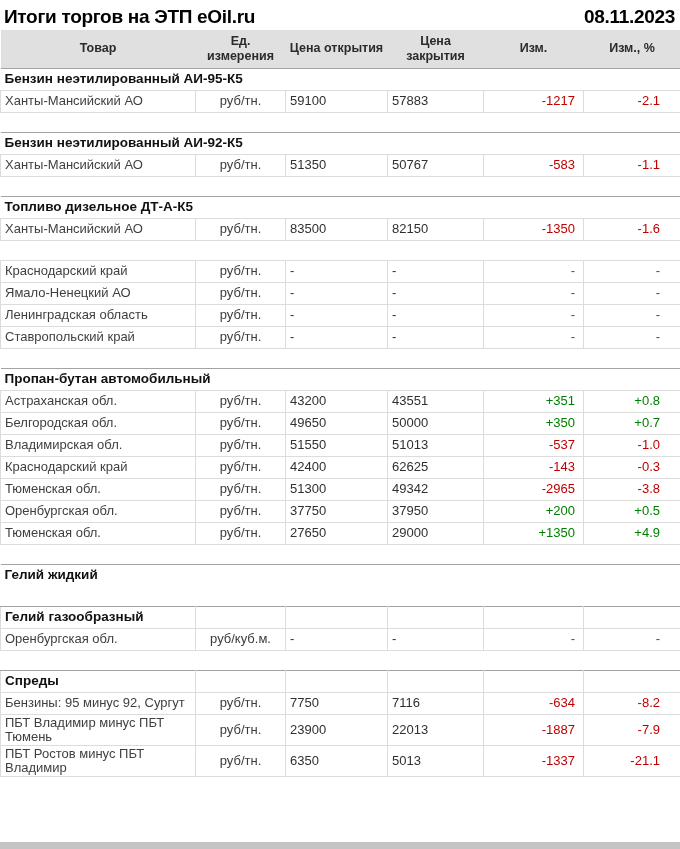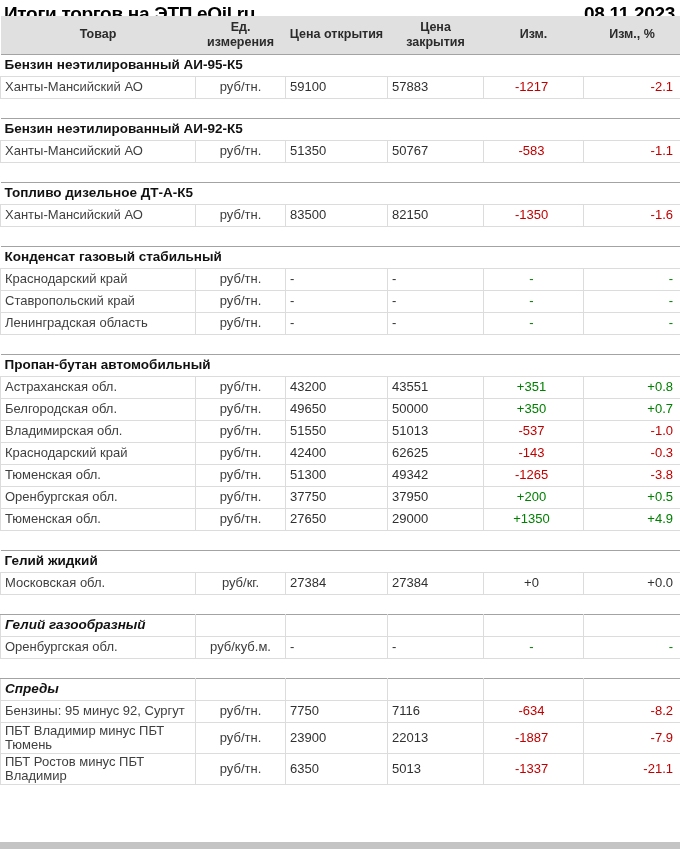--- a/index.html
+++ b/index.html
@@ -4,22 +4,22 @@
 <style>
   * { box-sizing: border-box; }
   html, body { margin: 0; padding: 0; }
   body {
     width: 680px; height: 849px; overflow: hidden;
     background: #ffffff;
     font-family: "Liberation Sans", sans-serif;
     display: flex; flex-direction: column;
   }
   .titlebar {
-    display: flex; justify-content: space-between; align-items: flex-start;
-    height: 16px; padding: 3px 5px 0 4px;
+    display: flex; justify-content: space-between; align-items: center;
+    height: 30px; padding: 3px 5px 0 4px;
   }
   .title, .date {
     font-size: 19px; font-weight: bold; color: #000;
     letter-spacing: -0.3px; white-space: nowrap;
   }
   table.grid {
     border-collapse: collapse; table-layout: fixed;
     width: 680px;
   }
   thead th {
@@ -32,30 +32,30 @@
   td {
     font-size: 13px; color: #3c3c3c;
     vertical-align: middle; line-height: 14px;
     overflow: hidden;
   }
   
   tr.data td { border: 1px solid var(--border, #dcdcdc); height: 22px; padding: 1px 8px 1px 4px; }
   tr.data td.c-name { text-align: left;  padding: 1px 4px; color: #3f3f3f; }
   tr.data td.c-unit { text-align: center; padding: 1px 2px; }
   tr.data td.c-num  { color: #303030; }
-  tr.data td.c-chg  { text-align: center; }
-  tr.data td.c-pct  { text-align: right; padding-right: 7px; }
+  tr.data td.c-chg  { text-align: right; }
+  tr.data td.c-pct  { text-align: right; padding-right: 20px; }
   
   tr.sec td {
     border: none; border-top: 1px solid var(--section_border, #a3a3a3);
     height: 22px; padding: 2px 4px;
     font-size: 13.5px; font-weight: bold; color: #111;
     white-space: nowrap;
   }
-  tr.sec.cells td { border: 1px solid var(--border, #dcdcdc); border-top: 1px solid var(--section_border, #a3a3a3); font-style: italic; }
+  tr.sec.cells td { border: 1px solid var(--border, #dcdcdc); border-top: 1px solid var(--section_border, #a3a3a3); }
   
   tr.gap td { border: none; height: 20px; padding: 0; }
   
   .t-down  { color: var(--negative, #c00000) !important; }
   .t-up    { color: var(--positive, #008000) !important; }
   .t-empty { color: var(--positive, #008000) !important; }
   .t-flat  { color: #303030 !important; }
   .footerbar { height: 7px; background: var(--footer_bar, #c4c4c4); margin-top: auto; }
 </style>
 </head>
@@ -121,41 +121,46 @@
         <td class="c-name">Ханты-Мансийский АО</td>
         <td class="c-unit">руб/тн.</td>
         <td class="c-num">83500</td>
         <td class="c-num">82150</td>
         <td class="c-chg t-down">-1350</td>
         <td class="c-pct t-down">-1.6</td>
       </tr>
       <tr class="gap">
         <td colspan="6"></td>
       </tr>
-      <tr class="sec">
-        <td colspan="6">Конденсат газовый стабильный</td>
-      </tr>
       <tr class="data">
         <td class="c-name">Краснодарский край</td>
         <td class="c-unit">руб/тн.</td>
         <td class="c-num">-</td>
         <td class="c-num">-</td>
         <td class="c-chg t-empty">-</td>
         <td class="c-pct t-empty">-</td>
       </tr>
       <tr class="data">
+        <td class="c-name">Ямало-Ненецкий АО</td>
+        <td class="c-unit">руб/тн.</td>
+        <td class="c-num">-</td>
+        <td class="c-num">-</td>
+        <td class="c-chg t-empty">-</td>
+        <td class="c-pct t-empty">-</td>
+      </tr>
+      <tr class="data">
+        <td class="c-name">Ленинградская область</td>
+        <td class="c-unit">руб/тн.</td>
+        <td class="c-num">-</td>
+        <td class="c-num">-</td>
+        <td class="c-chg t-empty">-</td>
+        <td class="c-pct t-empty">-</td>
+      </tr>
+      <tr class="data">
         <td class="c-name">Ставропольский край</td>
-        <td class="c-unit">руб/тн.</td>
-        <td class="c-num">-</td>
-        <td class="c-num">-</td>
-        <td class="c-chg t-empty">-</td>
-        <td class="c-pct t-empty">-</td>
-      </tr>
-      <tr class="data">
-        <td class="c-name">Ленинградская область</td>
         <td class="c-unit">руб/тн.</td>
         <td class="c-num">-</td>
         <td class="c-num">-</td>
         <td class="c-chg t-empty">-</td>
         <td class="c-pct t-empty">-</td>
       </tr>
       <tr class="gap">
         <td colspan="6"></td>
       </tr>
       <tr class="sec">
@@ -191,21 +196,21 @@
         <td class="c-num">42400</td>
         <td class="c-num">62625</td>
         <td class="c-chg t-down">-143</td>
         <td class="c-pct t-down">-0.3</td>
       </tr>
       <tr class="data">
         <td class="c-name">Тюменская обл.</td>
         <td class="c-unit">руб/тн.</td>
         <td class="c-num">51300</td>
         <td class="c-num">49342</td>
-        <td class="c-chg t-down">-1265</td>
+        <td class="c-chg t-down">-2965</td>
         <td class="c-pct t-down">-3.8</td>
       </tr>
       <tr class="data">
         <td class="c-name">Оренбургская обл.</td>
         <td class="c-unit">руб/тн.</td>
         <td class="c-num">37750</td>
         <td class="c-num">37950</td>
         <td class="c-chg t-up">+200</td>
         <td class="c-pct t-up">+0.5</td>
       </tr>
@@ -216,28 +221,20 @@
         <td class="c-num">29000</td>
         <td class="c-chg t-up">+1350</td>
         <td class="c-pct t-up">+4.9</td>
       </tr>
       <tr class="gap">
         <td colspan="6"></td>
       </tr>
       <tr class="sec">
         <td colspan="6">Гелий жидкий</td>
       </tr>
-      <tr class="data">
-        <td class="c-name">Московская обл.</td>
-        <td class="c-unit">руб/кг.</td>
-        <td class="c-num">27384</td>
-        <td class="c-num">27384</td>
-        <td class="c-chg t-flat">+0</td>
-        <td class="c-pct t-flat">+0.0</td>
-      </tr>
       <tr class="gap">
         <td colspan="6"></td>
       </tr>
       <tr class="sec cells">
         <td>Гелий газообразный</td>
         <td></td>
         <td></td>
         <td></td>
         <td></td>
         <td></td>

